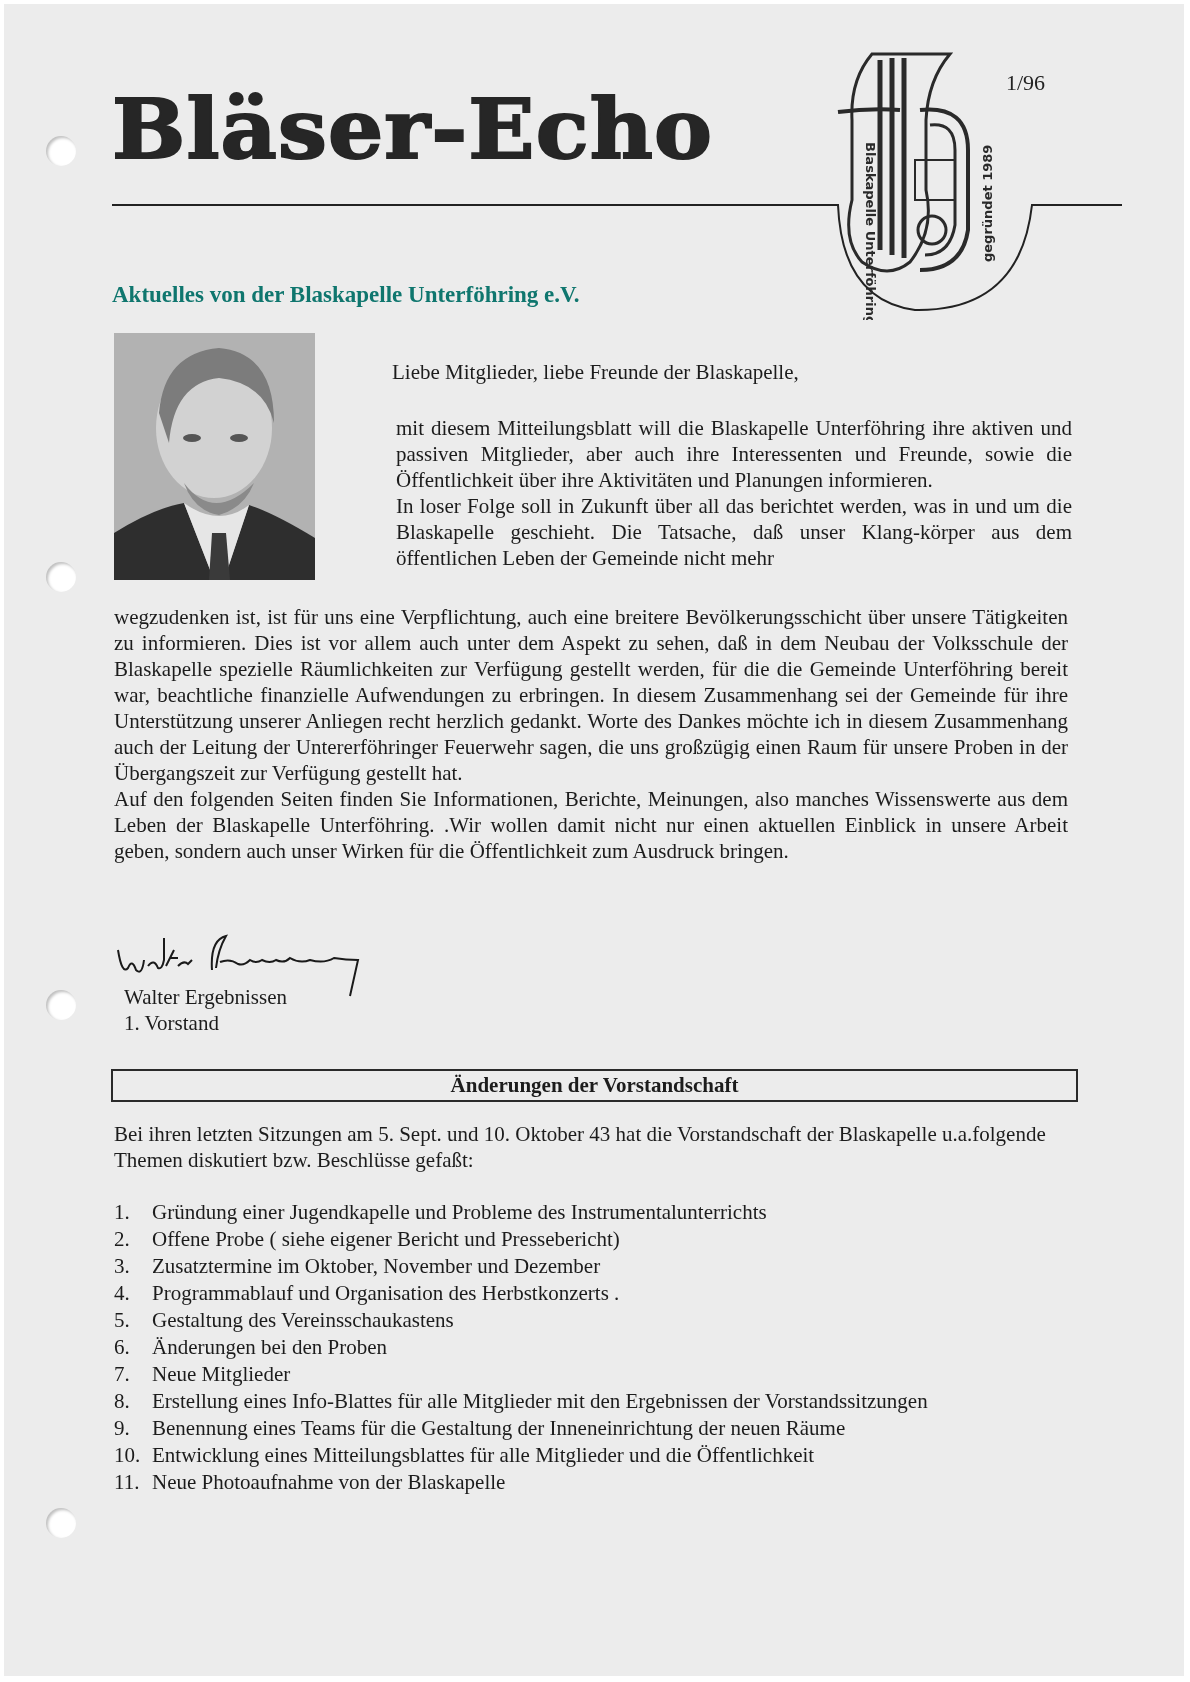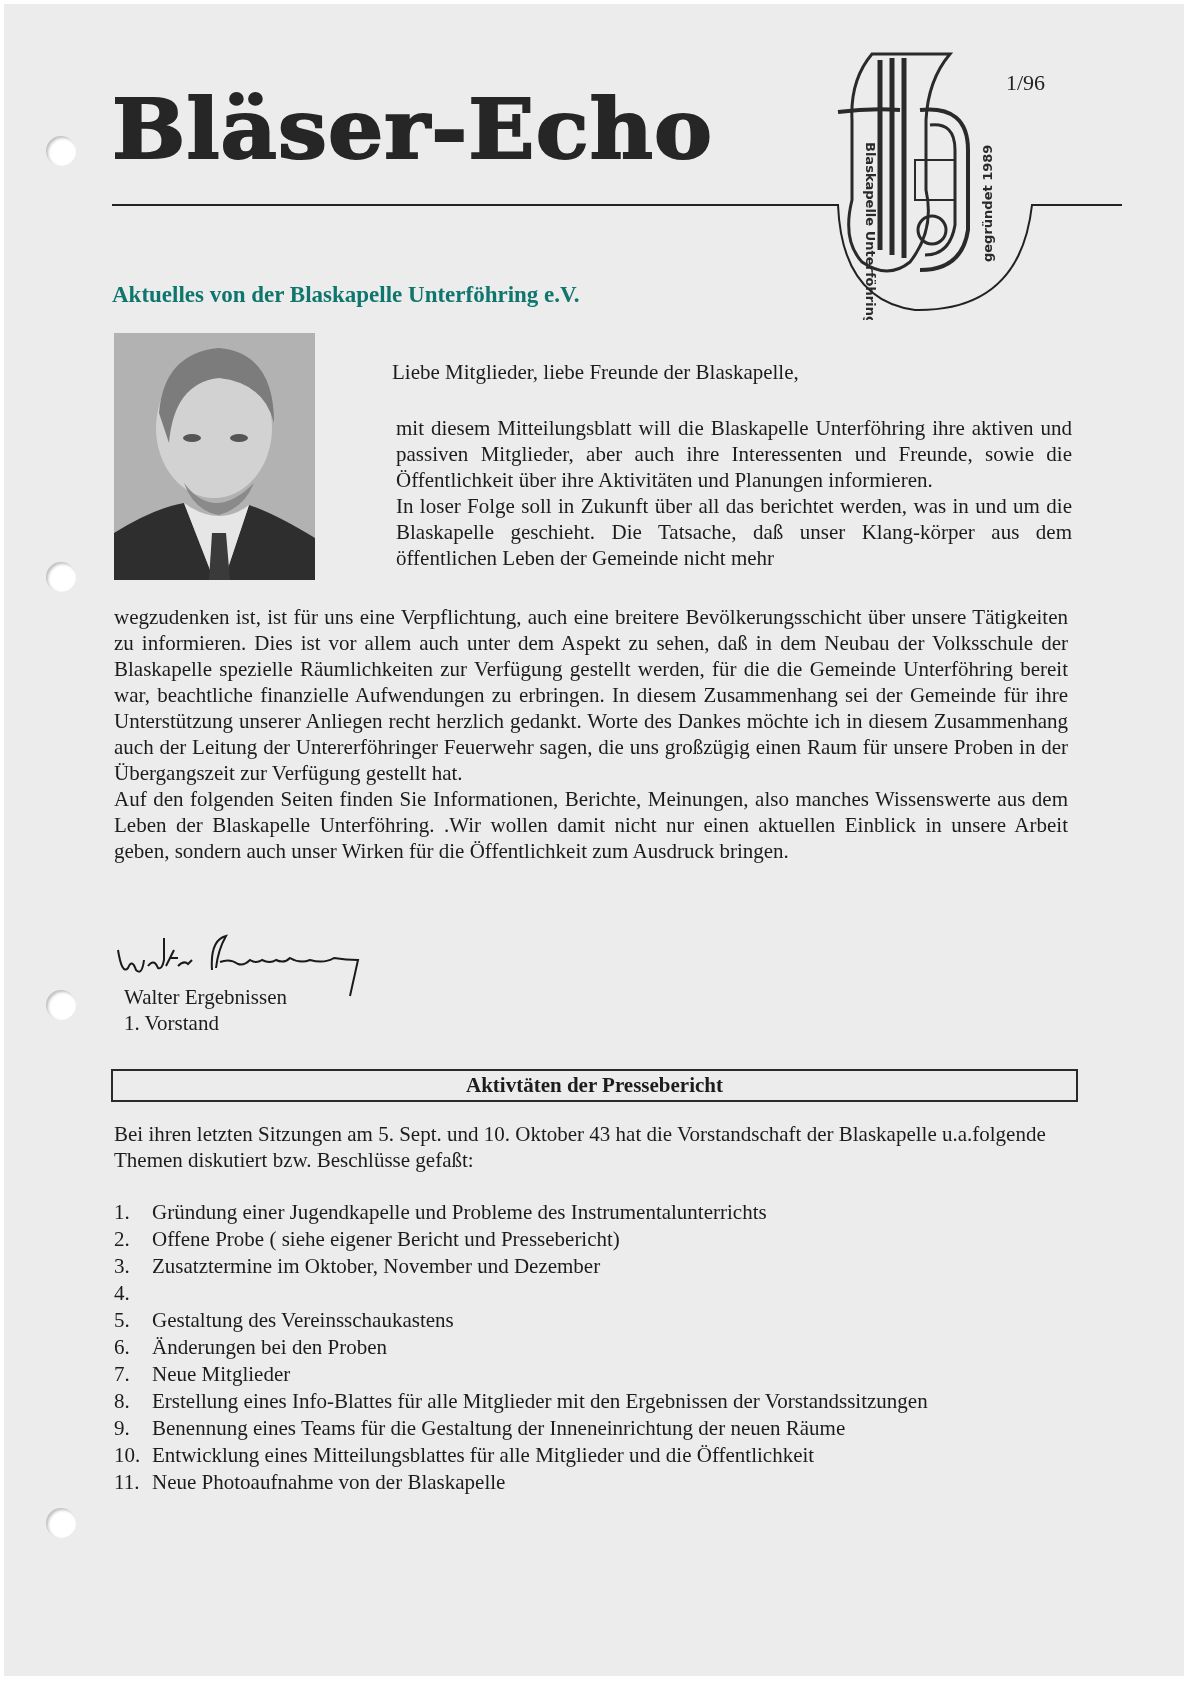--- a/index.html
+++ b/index.html
@@ -128,40 +128,41 @@
 
 <svg class="signature" viewBox="0 0 280 70">
   <path d="M4 20 Q8 45 14 38 Q18 28 22 40 Q28 46 30 30 M34 36 Q40 28 44 38 Q48 40 50 30 L50 8 M52 36 L60 20 M56 28 L64 28 M64 36 Q70 30 74 34 L78 30" fill="none" stroke="#1a1a1a" stroke-width="2"></path>
   <path d="M98 40 Q96 10 112 6 Q104 20 102 38 M106 32 Q116 28 124 34 Q130 36 136 30 Q142 34 148 30 Q156 34 162 30 Q170 34 176 28 Q186 34 196 30 Q210 34 220 28 Q232 30 244 30 L236 66" fill="none" stroke="#1a1a1a" stroke-width="2"></path>
 </svg>
 
 <p class="signer-name">Walter Ergebnissen</p>
 <p class="signer-role">1. Vorstand</p>
 
 <div class="section-box">
-  <h3 class="section-title">Aktivtäten der Pressebericht</h3>
+  <h3 class="section-title">Änderungen der Vorstandschaft</h3>
 </div>
 
 <p class="section-intro">Bei ihren letzten Sitzungen am 5. Sept. und 10. Oktober 43 hat die Vorstandschaft der Blaskapelle u.a.folgende Themen diskutiert bzw. Beschlüsse gefaßt:</p>
 
 <ul class="topic-list">
   <li>
       <span class="num">1.</span>
       <span>Gründung einer Jugendkapelle und Probleme des Instrumentalunterrichts</span>
     </li>
   <li>
       <span class="num">2.</span>
       <span>Offene Probe ( siehe eigener Bericht und Pressebericht)</span>
     </li>
   <li>
       <span class="num">3.</span>
       <span>Zusatztermine im Oktober, November und Dezember</span>
     </li>
   <li>
       <span class="num">4.</span>
+      <span>Programmablauf und Organisation des Herbstkonzerts .</span>
     </li>
   <li>
       <span class="num">5.</span>
       <span>Gestaltung des Vereinsschaukastens</span>
     </li>
   <li>
       <span class="num">6.</span>
       <span>Änderungen bei den Proben</span>
     </li>
   <li>

